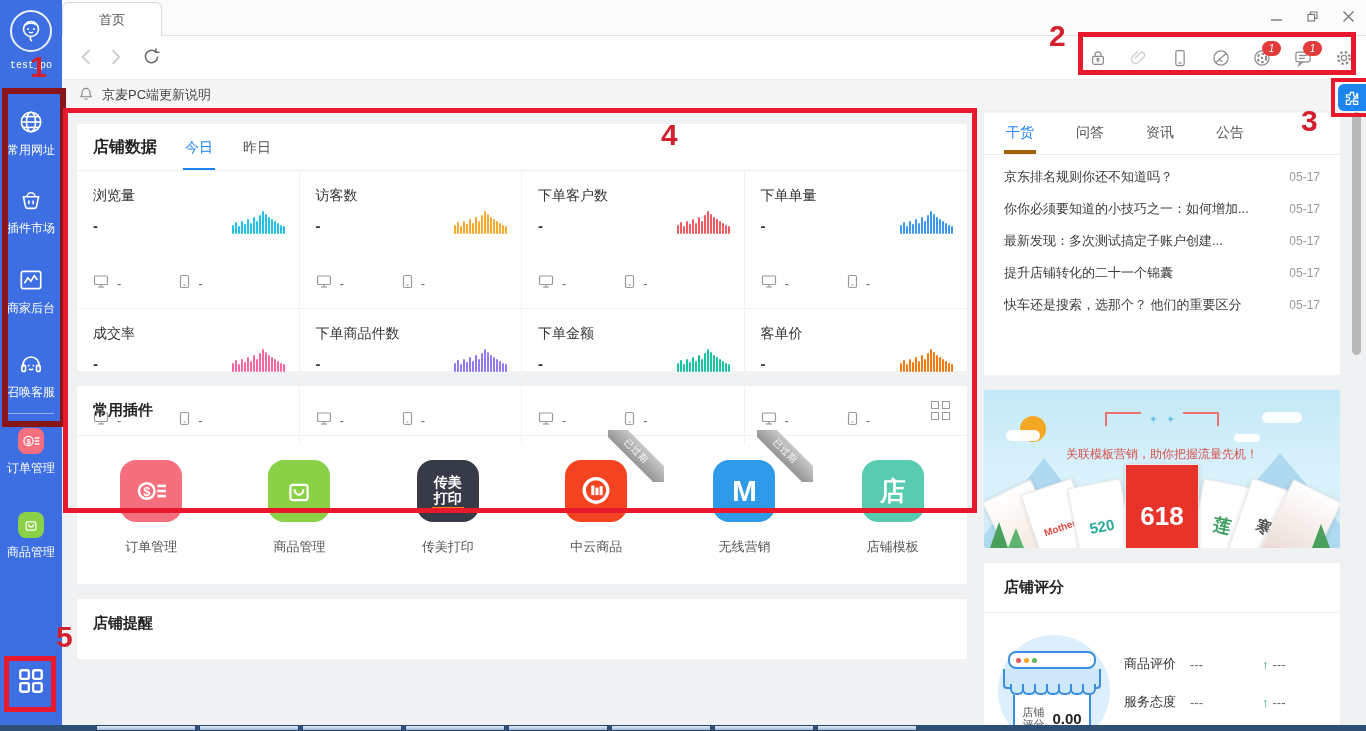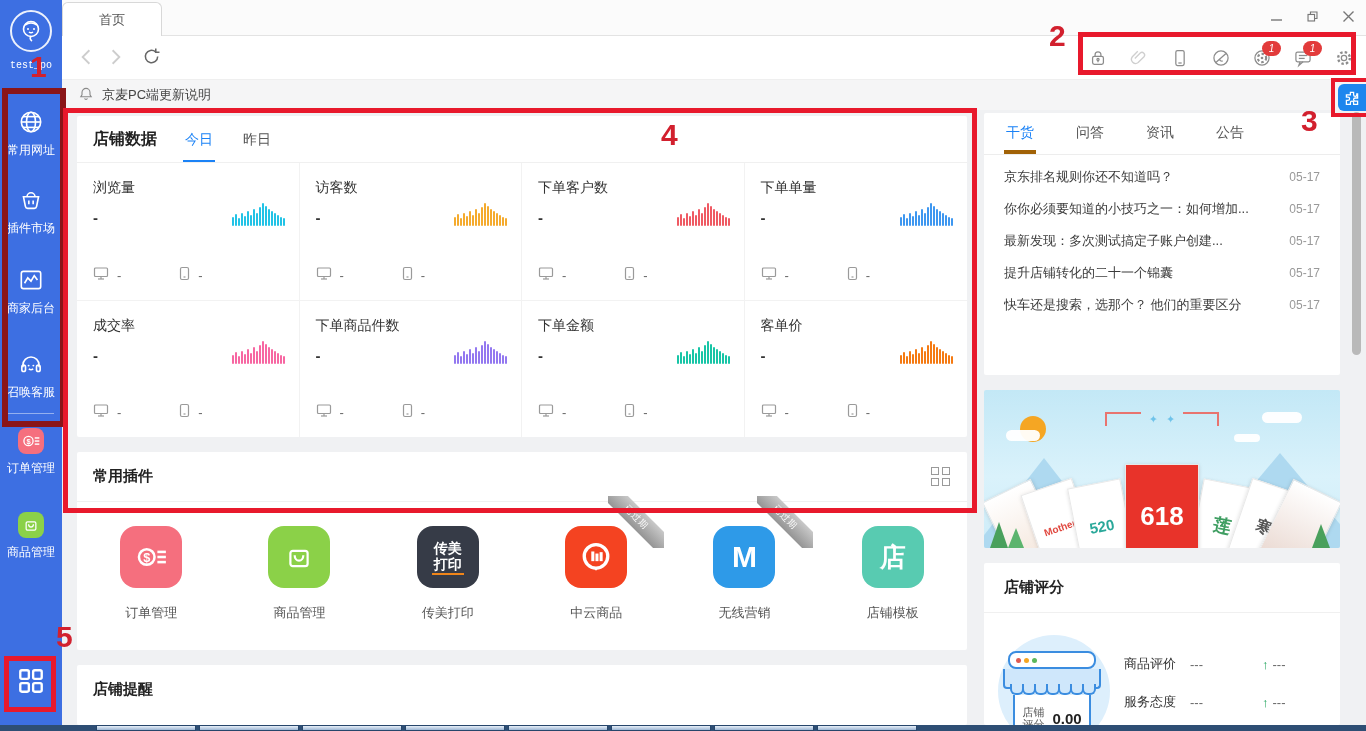--- a/index.html
+++ b/index.html
@@ -34,21 +34,21 @@
           gap:8px;padding-left:16px;box-sizing:border-box;font-size:13px;color:#444;cursor:pointer;}
   
   .content{position:absolute;left:62px;top:110px;right:0;height:615px;background:#f0f1f3;overflow:hidden;}
   .card{background:#fff;border-radius:2px;}
   .maincol{position:absolute;left:15px;top:6px;width:890px;}
   .card-head{display:flex;align-items:center;padding:0 16px;border-bottom:1px solid #f0f0f0;}
   .card-title{font-size:16px;font-weight:bold;color:#222;}
   .dtabs{display:flex;gap:26px;margin-left:26px;}
   .dtab{font-size:14px;color:#555;padding:14px 2px 11px;cursor:pointer;}
   .dtab.active{color:#1b82f6;border-bottom:2px solid #1b82f6;}
-  .store-card{height:321px;}
+  .store-card{height:247px;margin-top:8px;}
   .store-card .card-head{height:47px;box-sizing:border-box;}
   .metrics{display:grid;grid-template-columns:repeat(4,1fr);}
   .mcell{position:relative;height:137px;padding:16px 16px 0;box-sizing:border-box;border-right:1px solid #f2f2f2;}
   .mcell:nth-child(4n){border-right:none;}
   .mcell:nth-child(n+5){border-top:1px solid #f2f2f2;}
   .mtitle{font-size:14px;color:#333;}
   .mval{font-size:15px;font-weight:bold;color:#333;margin-top:12px;}
   .spark{position:absolute;right:14px;top:36px;height:27px;display:flex;align-items:flex-end;gap:1px;}
   .spark i{display:block;width:2px;border-radius:1px;}
   .mfoot{position:absolute;left:16px;bottom:16px;display:flex;align-items:center;gap:8px;font-size:13px;color:#666;}
@@ -763,20 +763,21 @@
         <div class="sun"></div>
         <div class="cl" style="left:22px;top:40px;width:34px;height:11px;"></div>
         <div class="cl" style="right:38px;top:22px;width:40px;height:11px;"></div>
         <div class="cl" style="right:80px;top:44px;width:26px;height:8px;"></div>
         <div class="bn-titlerow">
           <span class="brk l"></span>
             <span class="star">✦</span>
           <span class="star">✦</span>
             <span class="brk r"></span>
         </div>
+        <div class="bn-sub">关联模板营销，助你把握流量先机！</div>
         <div class="fan">
           <div class="fcard" style="transform:translateX(-50%) translateX(-118px) rotate(-26deg);background:linear-gradient(#fff,#f3e3d7);"></div>
           <div class="fcard" style="transform:translateX(-50%) translateX(-88px) rotate(-19deg);color:#e0483f;font-size:10px;">
               <span>Mother</span>
             </div>
           <div class="fcard" style="transform:translateX(-50%) translateX(-52px) rotate(-11deg);color:#2aa89a;font-size:15px;">
               <span>520</span>
             </div>
           <div class="fcard big" style="transform:translateX(-50%) rotate(0deg);">
               <span>618</span>

